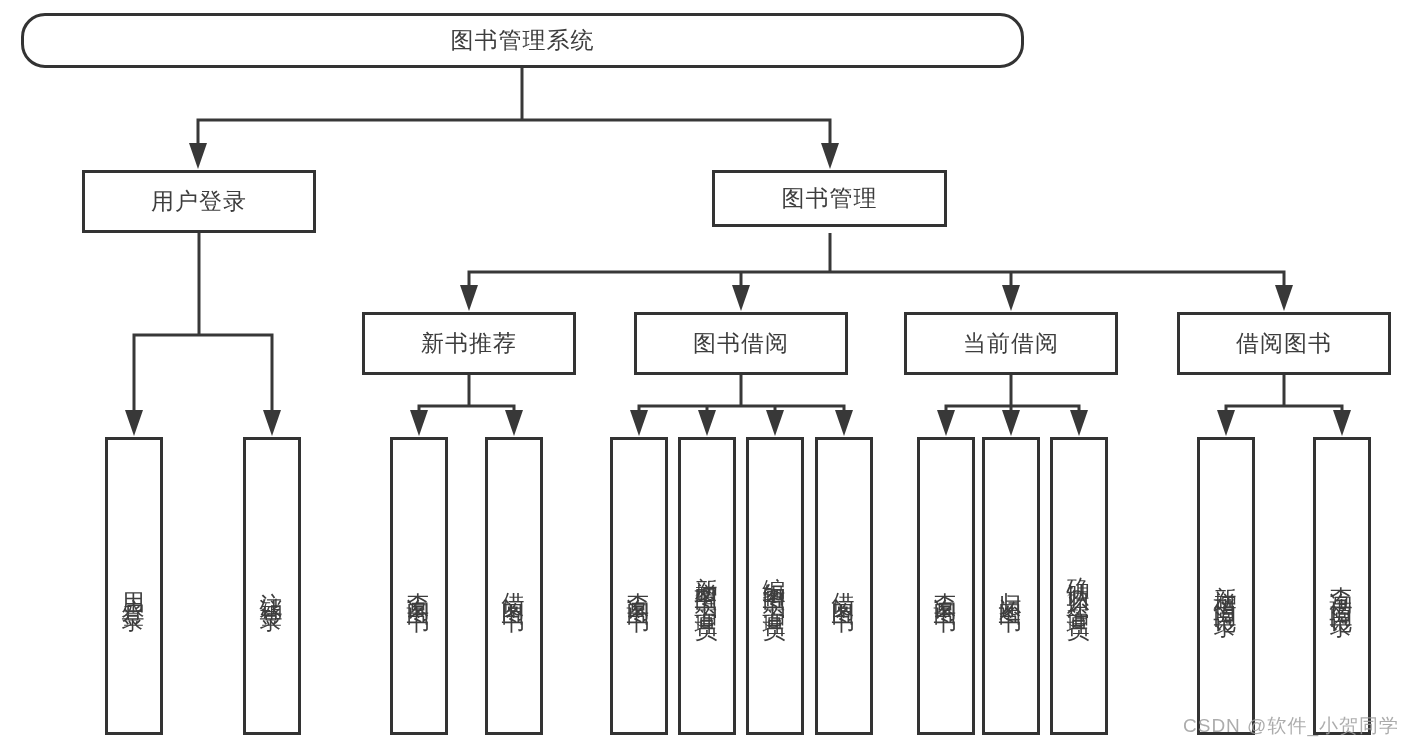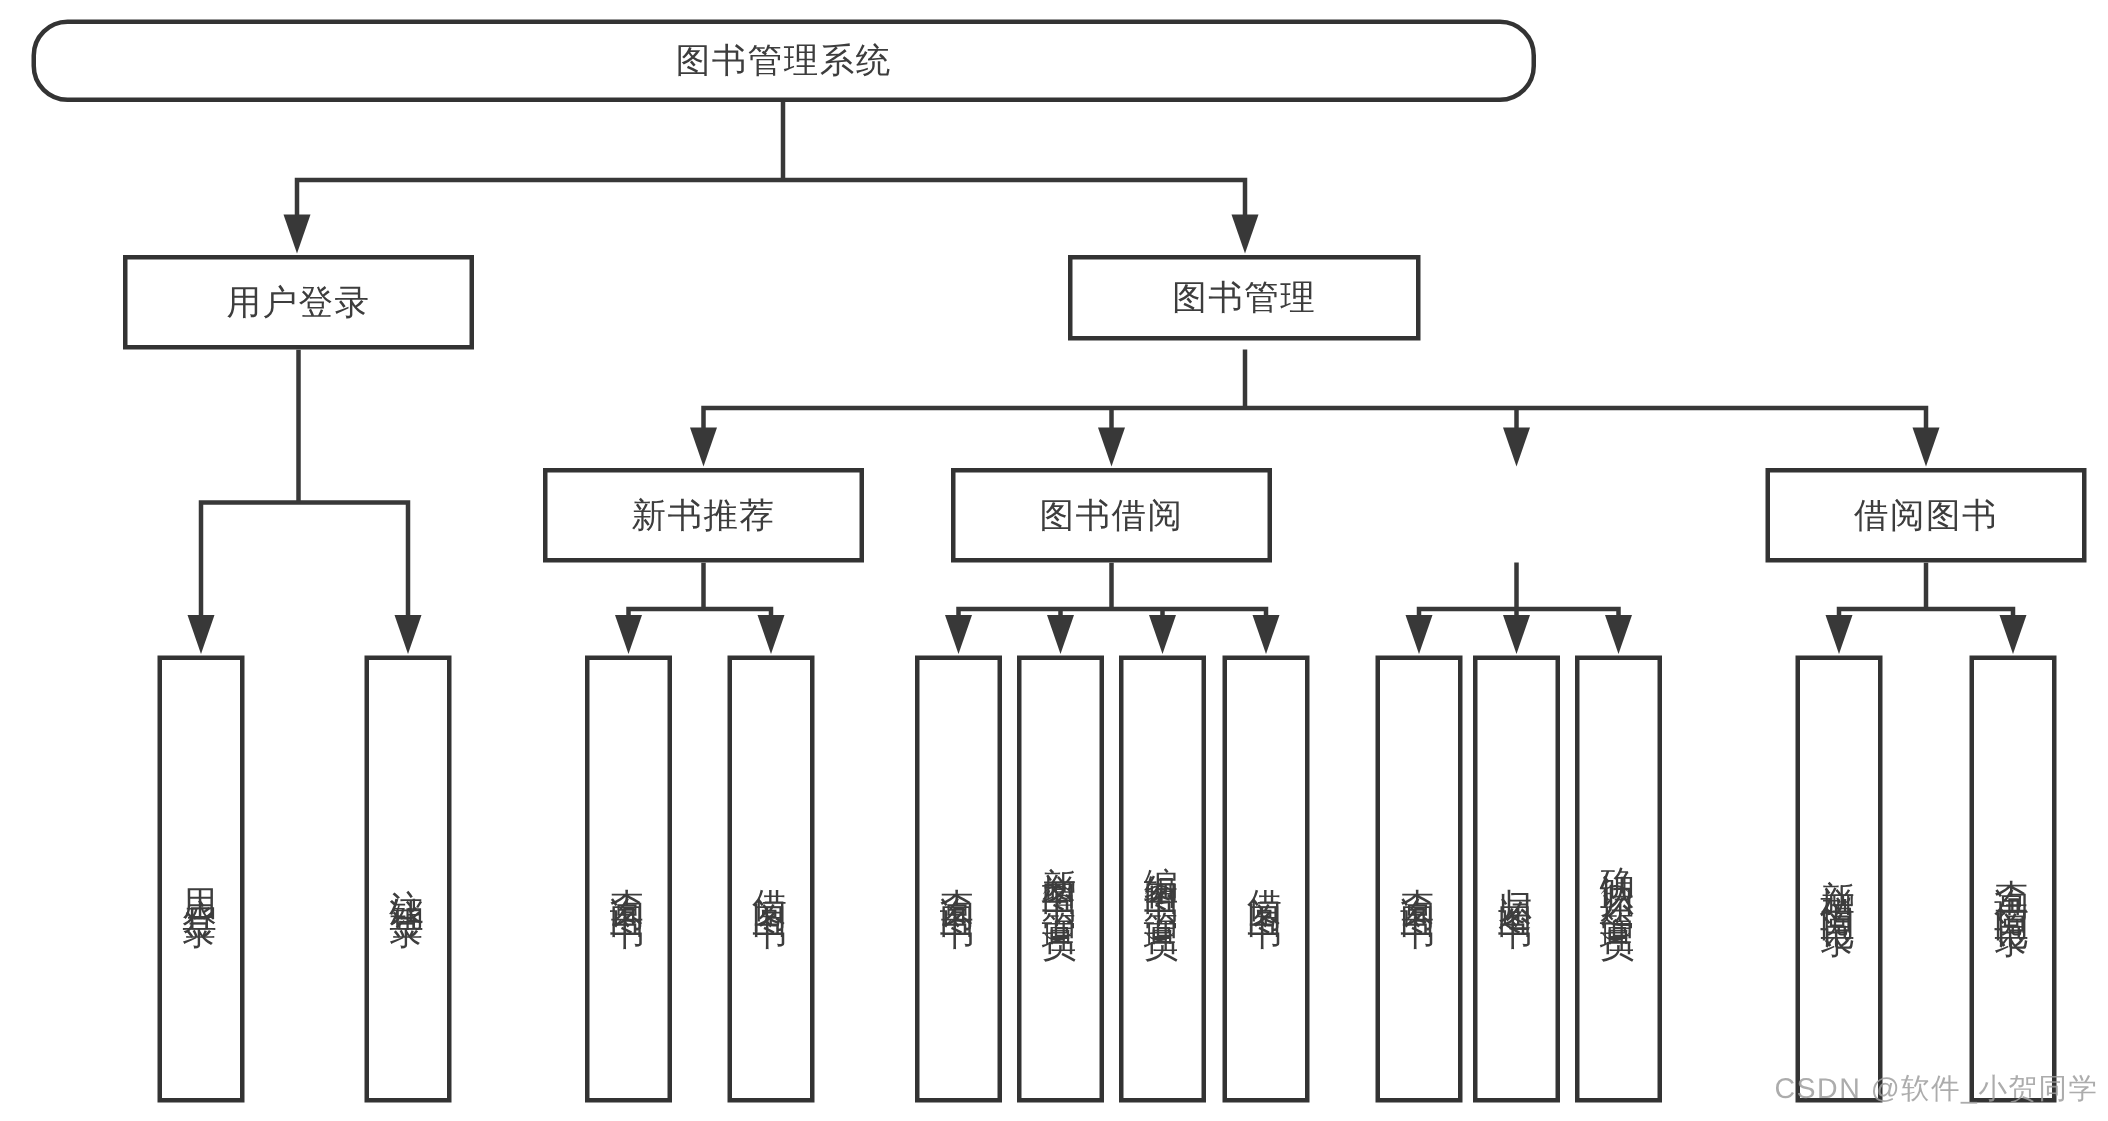--- a/index.html
+++ b/index.html
@@ -118,20 +118,23 @@
   <div class="node" style="left:712px; top:170px; width:235px; height:57px;">
     <span>图书管理</span>
   </div>
 
   <div class="node" style="left:362px; top:312px; width:214px; height:63px;">
     <span>新书推荐</span>
   </div>
   <div class="node" style="left:634px; top:312px; width:214px; height:63px;">
     <span>图书借阅</span>
   </div>
+  <div class="node" style="left:904px; top:312px; width:214px; height:63px;">
+    <span>当前借阅</span>
+  </div>
   <div class="node" style="left:1177px; top:312px; width:214px; height:63px;">
     <span>借阅图书</span>
   </div>
 
   <div class="node leaf" style="left:105px; top:437px; width:58px; height:298px;">
     <span>用户登录</span>
   </div>
   <div class="node leaf" style="left:243px; top:437px; width:58px; height:298px;">
     <span>注销登录</span>
   </div>

